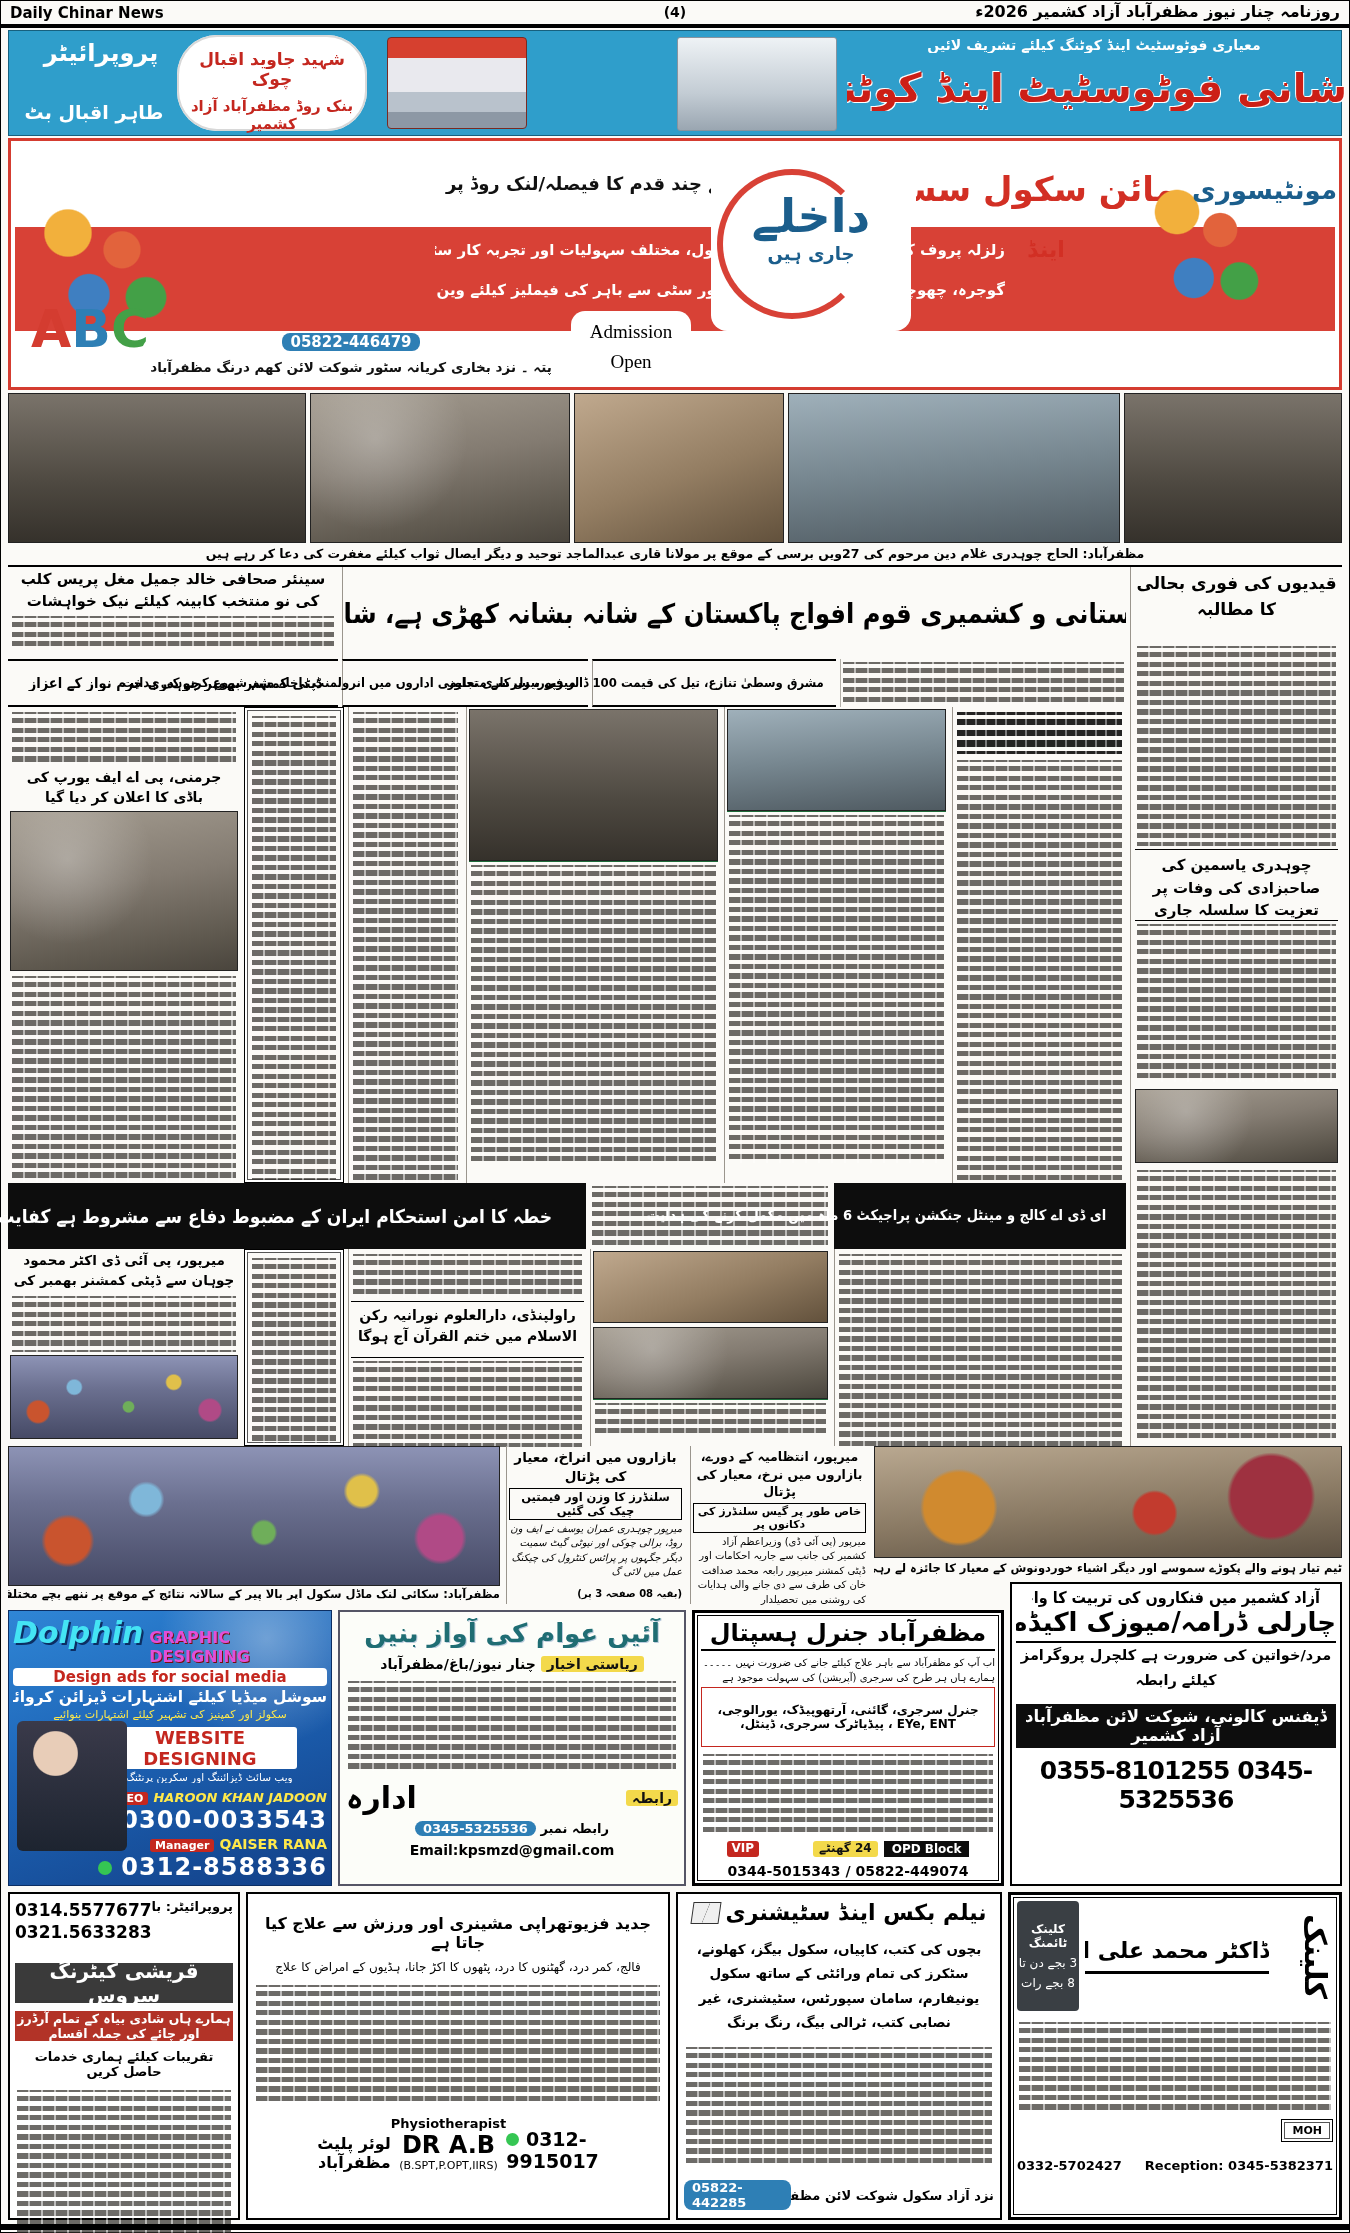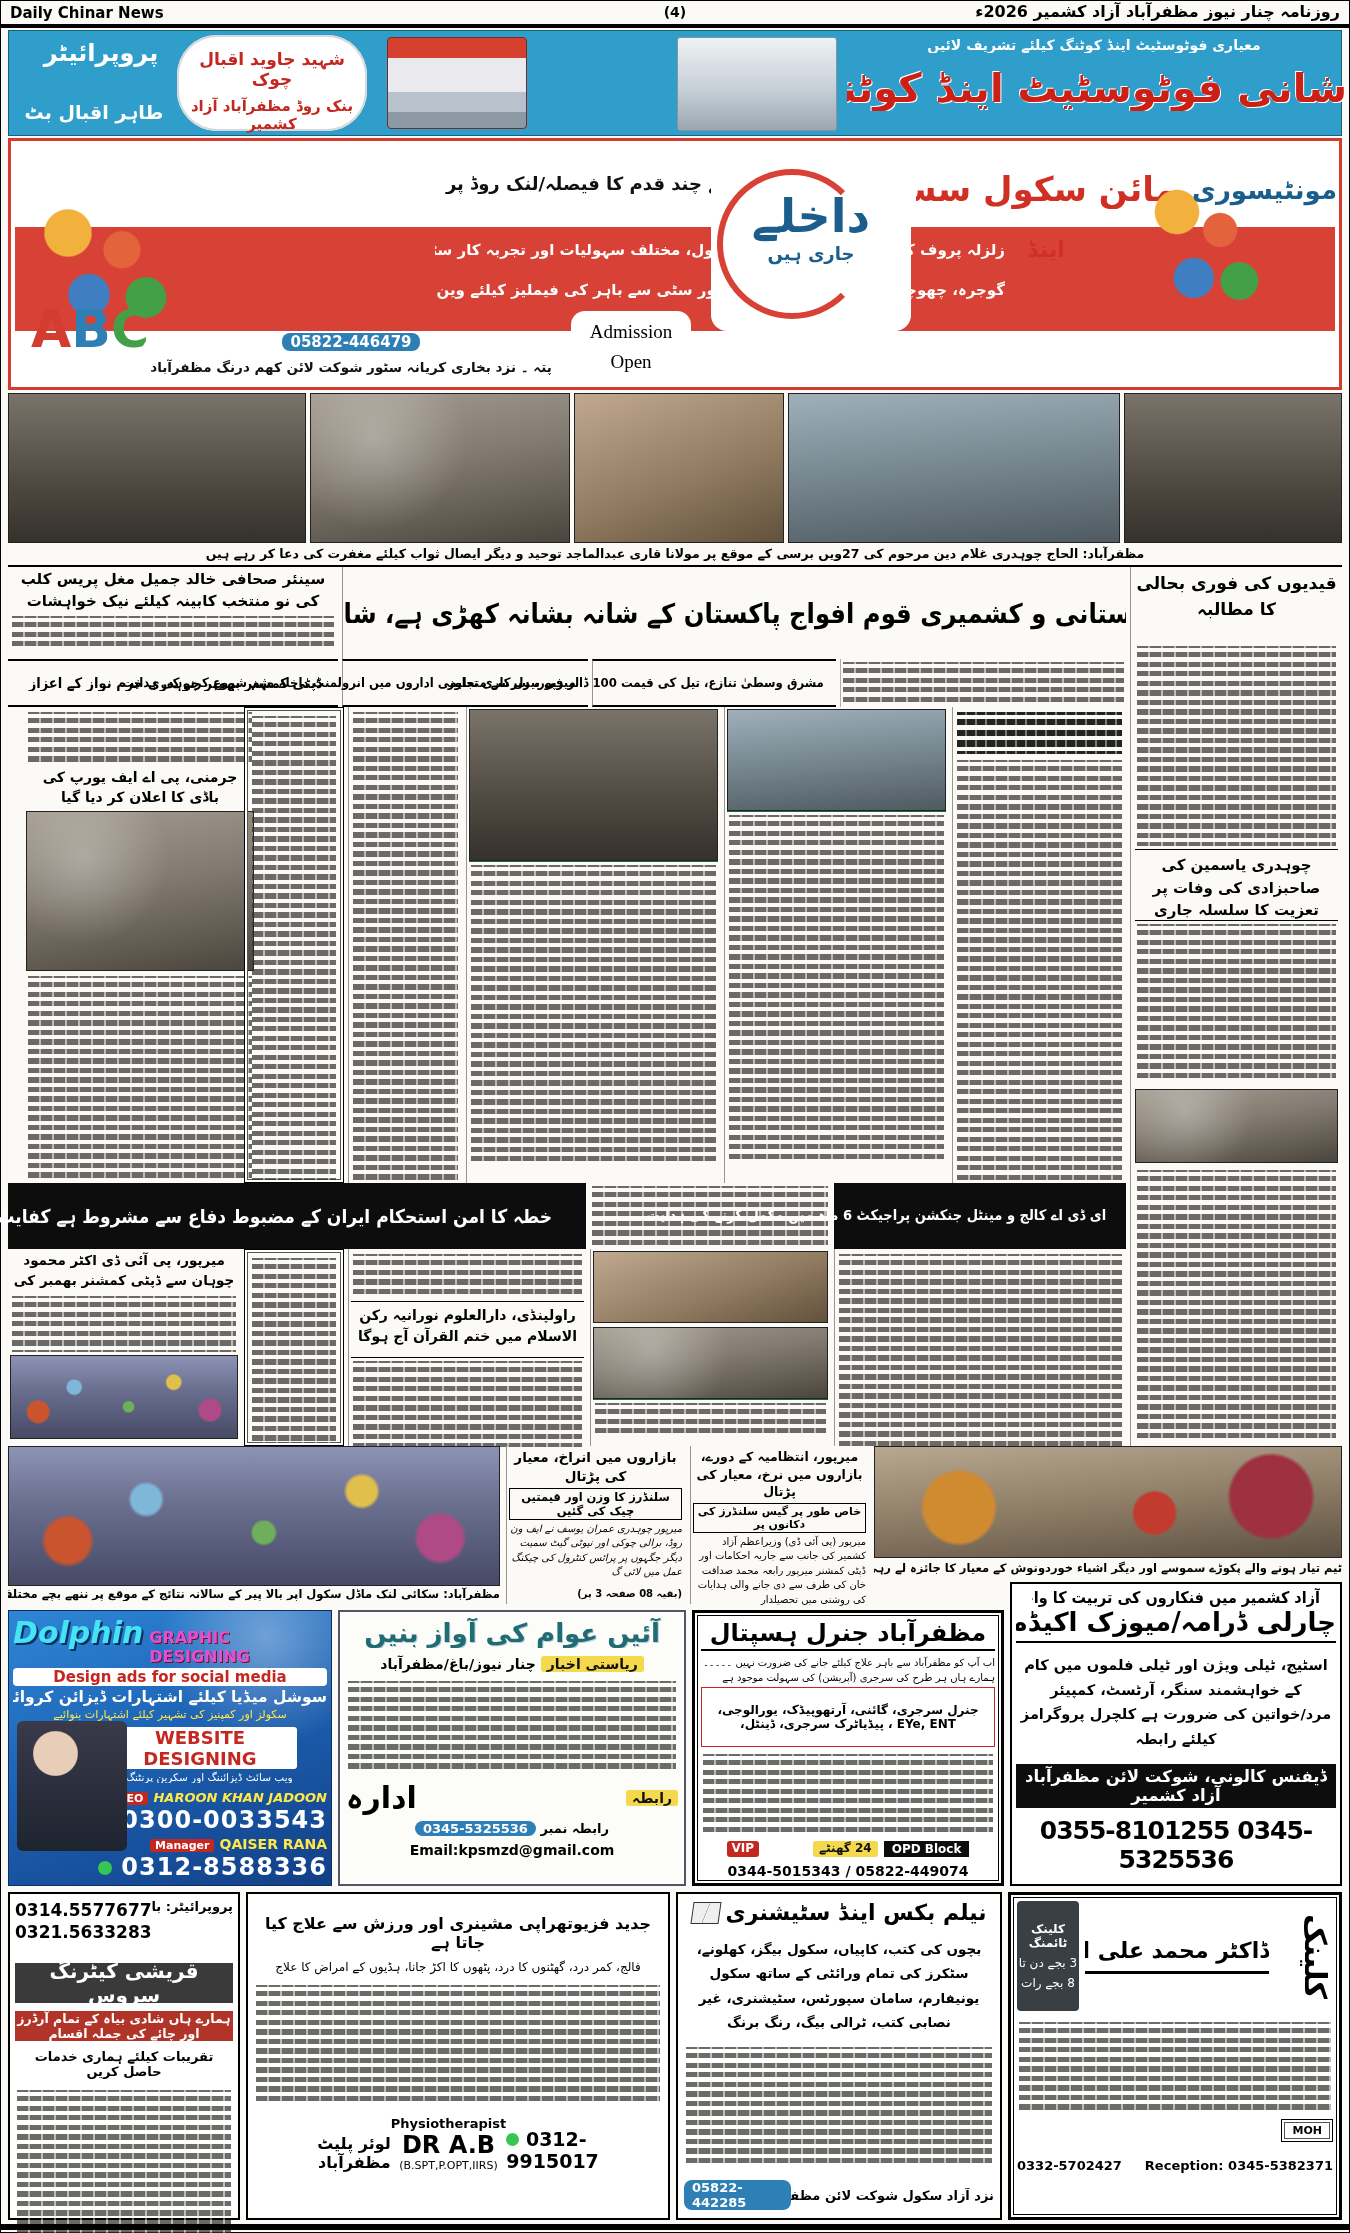--- a/index.html
+++ b/index.html
@@ -139,21 +139,21 @@
       <span class="u c b nw fit" style="font-size:14.5px;width:100%;">ڈپٹی کمشنر بھمبر چوہدری خرم نواز کے اعزاز میں الوداعی تقریب جاری</span>
     </div>
     <div class="abs colrule" style="left:334px;top:92px;width:246px;height:48px;border-top:2px solid #000;border-bottom:2px solid #000;display:flex;align-items:center;">
       <span class="u c b fit" style="font-size:13px;width:100%;line-height:1.4;">میرپور، سرکاری تعلیمی اداروں میں انرولمنٹ داخلہ مہم شروع کرنے کی ہدایت</span>
     </div>
     <div class="abs colrule" style="left:584px;top:92px;width:244px;height:48px;border-top:2px solid #000;border-bottom:2px solid #000;display:flex;align-items:center;">
       <span class="u c b fit" style="font-size:13px;width:100%;line-height:1.4;">مشرق وسطیٰ تنازع، تیل کی قیمت 100 ڈالر فی بیرل سے متجاوز</span>
     </div>
     <div class="abs colrule sim" style="left:832px;top:92px;width:286px;height:48px;"></div>
 
-    <div class="abs" style="left:16px;top:140px;width:232px;height:476px;padding:2px;">
+    <div class="abs" style="left:0;top:140px;width:232px;height:476px;padding:2px;">
       <div class="sim" style="height:52px;"></div>
       <div class="u c b" style="font-size:14px;line-height:1.45;height:42px;overflow:hidden;">جرمنی، پی اے ایف یورپ کی باڈی کا اعلان کر دیا گیا</div>
       <div class="ph" style="height:158px;margin:2px 0;"></div>
       <div class="sim" style="height:206px;"></div>
     </div>
     <div class="abs boxed" style="left:236px;top:140px;width:100px;height:476px;padding:5px;">
       <div class="sim" style="height:100%;"></div>
     </div>
     <div class="abs colrule" style="left:340px;top:140px;width:114px;height:476px;padding:2px;">
       <div class="sim" style="height:100%;"></div>
@@ -222,21 +222,20 @@
     <div class="u c b" style="font-size:11px;border:1px solid #000;margin:2px 0;padding:1px;">خاص طور پر گیس سلنڈرز کی دکانوں پر</div>
     <div class="u" style="font-size:10px;line-height:1.45;height:78px;overflow:hidden;">میرپور (پی آئی ڈی) وزیراعظم آزاد کشمیر کی جانب سے جاریہ احکامات اور ڈپٹی کمشنر میرپور رابعہ محمد صداقت خان کی طرف سے دی جانے والی ہدایات کی روشنی میں تحصیلدار</div>
   </div>
 
   <div class="abs ph market" style="left:874px;top:1446px;width:468px;height:112px;"></div>
   <div class="abs u c nw" style="left:874px;top:1561px;width:468px;font-size:11.5px;font-weight:bold;">ٹیم تیار ہونے والے پکوڑے سموسے اور دیگر اشیاء خوردونوش کے معیار کا جائزہ لے رہی ہے</div>
 
   <div class="abs" style="left:1010px;top:1582px;width:332px;height:304px;background:#fff;border:2px solid #000;padding:4px;box-sizing:border-box;">
     <div class="u c b nw fit" style="font-size:16px;display:block;">آزاد کشمیر میں فنکاروں کی تربیت کا واحد ادارہ</div>
     <div class="u c nw" style="font-weight:900;font-size:26px;border-bottom:2px solid #000;padding-bottom:4px;">چارلی ڈرامہ/میوزک اکیڈمی</div>
-    <div class="u c b" style="font-size:14.5px;margin-top:10px;line-height:1.7;">اسٹیج، ٹیلی ویژن اور ٹیلی فلموں میں کام کے خواہشمند سنگر، آرٹسٹ، کمپیئر</div>
     <div class="u c b" style="font-size:14.5px;line-height:1.7;">مرد/خواتین کی ضرورت ہے کلچرل پروگرامز کیلئے رابطہ</div>
     <div class="rev u c" style="height:44px;margin-top:12px;font-weight:900;font-size:16.5px;">ڈیفنس کالونی، شوکت لائن مظفرآباد آزاد کشمیر</div>
     <div class="c" style="font-weight:900;font-size:25px;margin-top:8px;letter-spacing:-1px;">
       <span>0355-8101255</span>
       <span>0345-5325536</span>
     </div>
   </div>
 
   <div class="abs dolphin-bg" style="left:8px;top:1610px;width:324px;height:276px;border:1px solid #0c2e63;padding:4px;box-sizing:border-box;">
     <div style="display:flex;align-items:baseline;gap:6px;">

